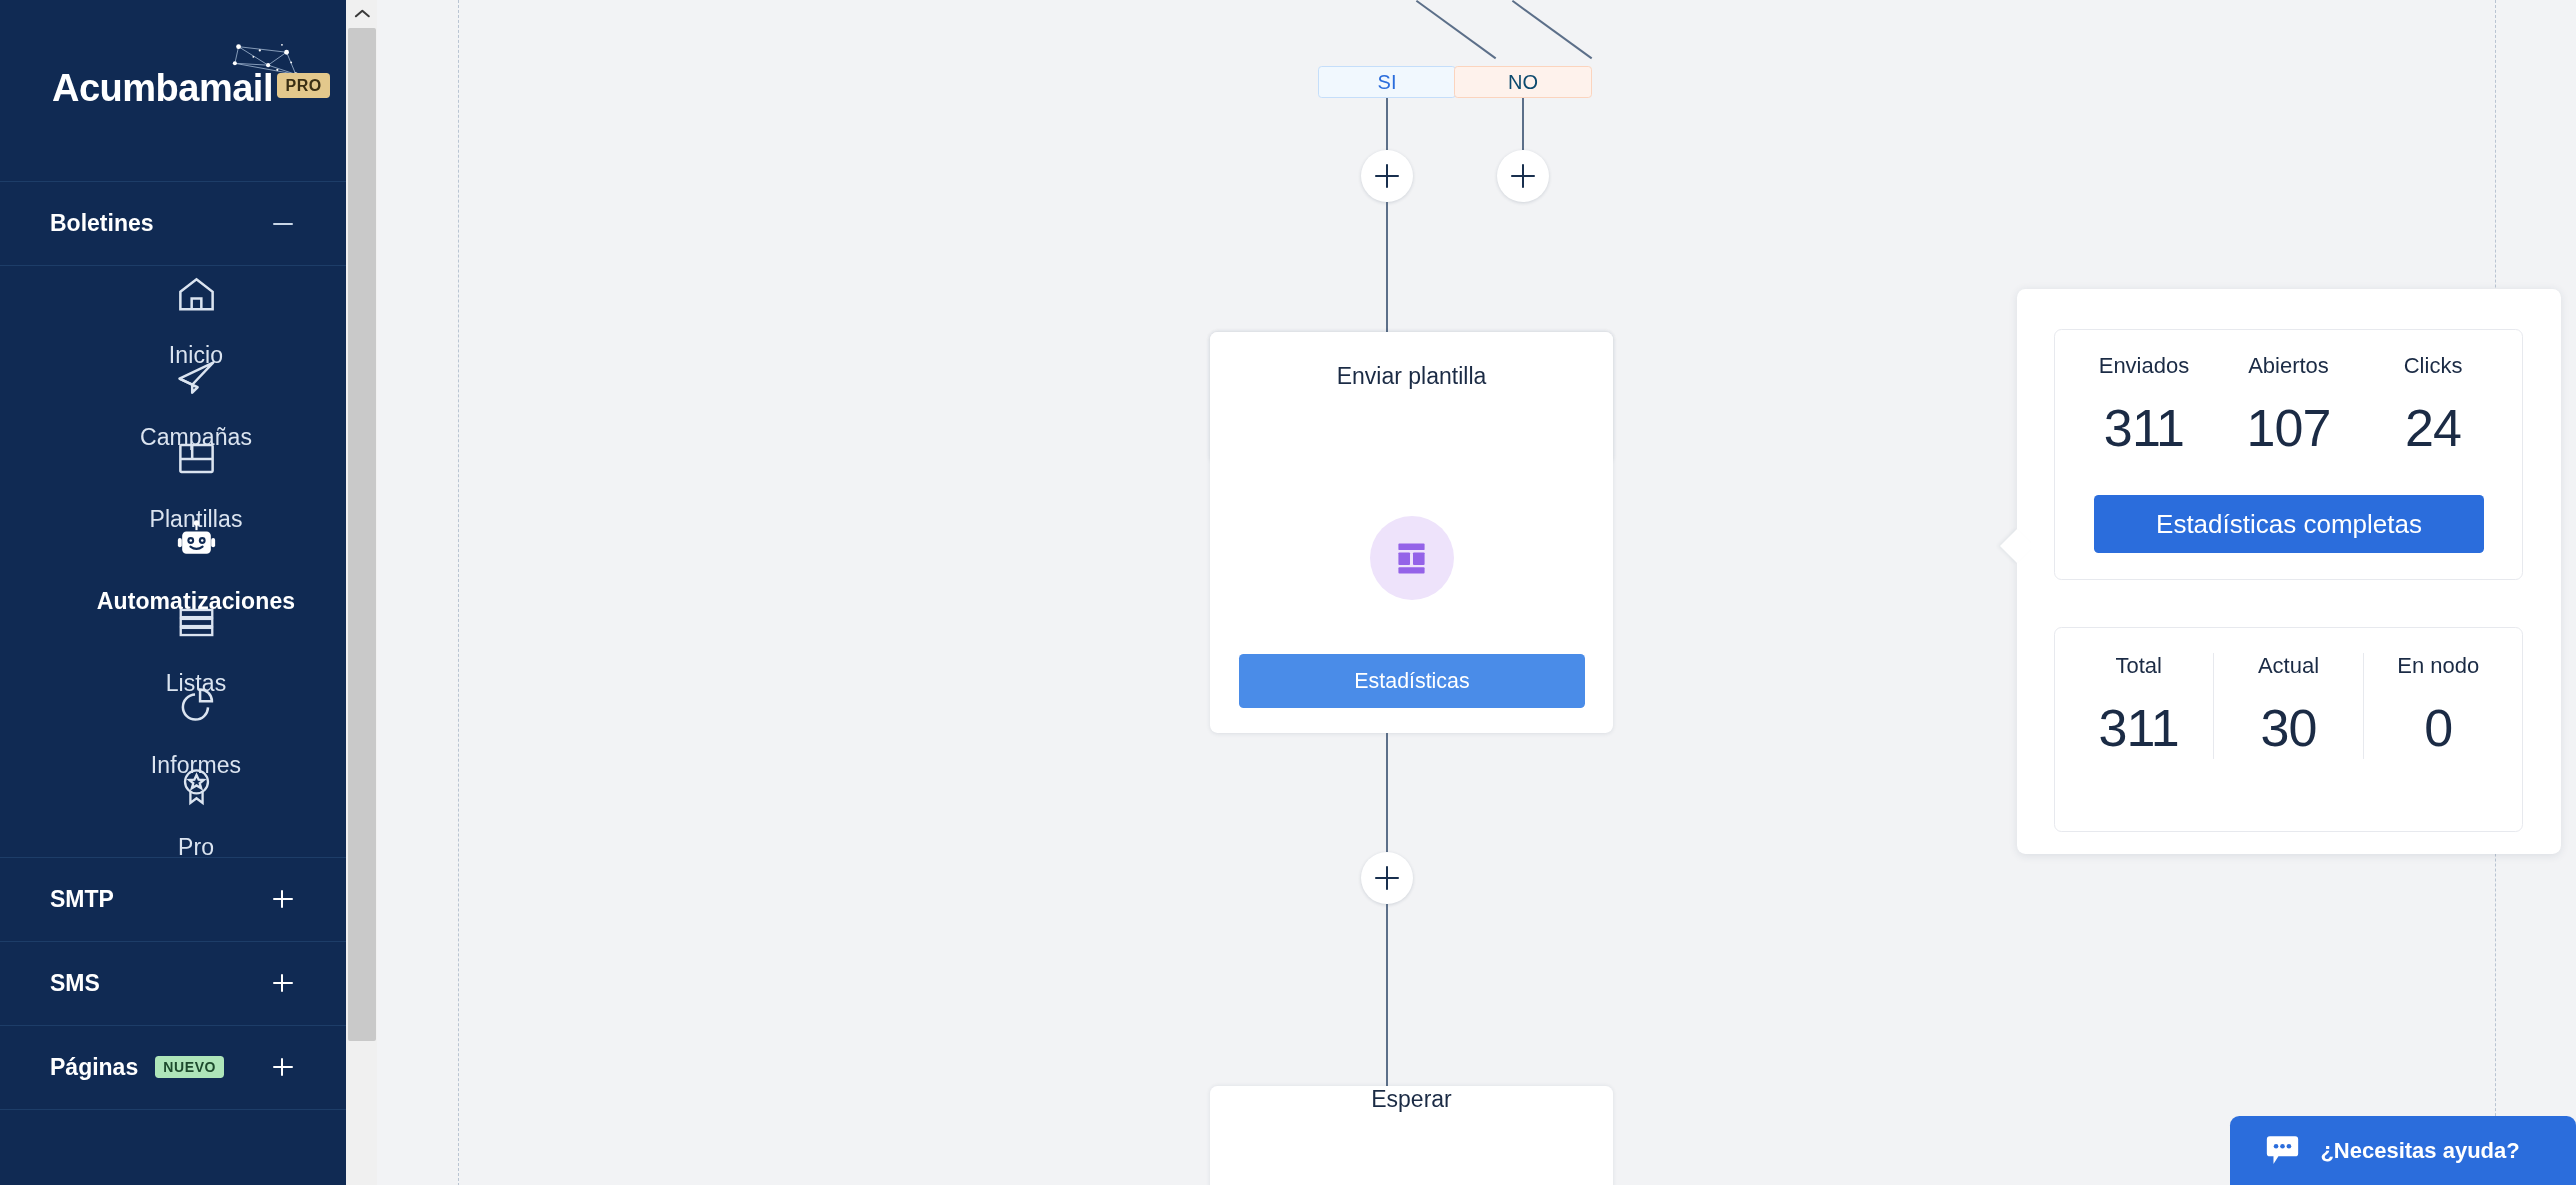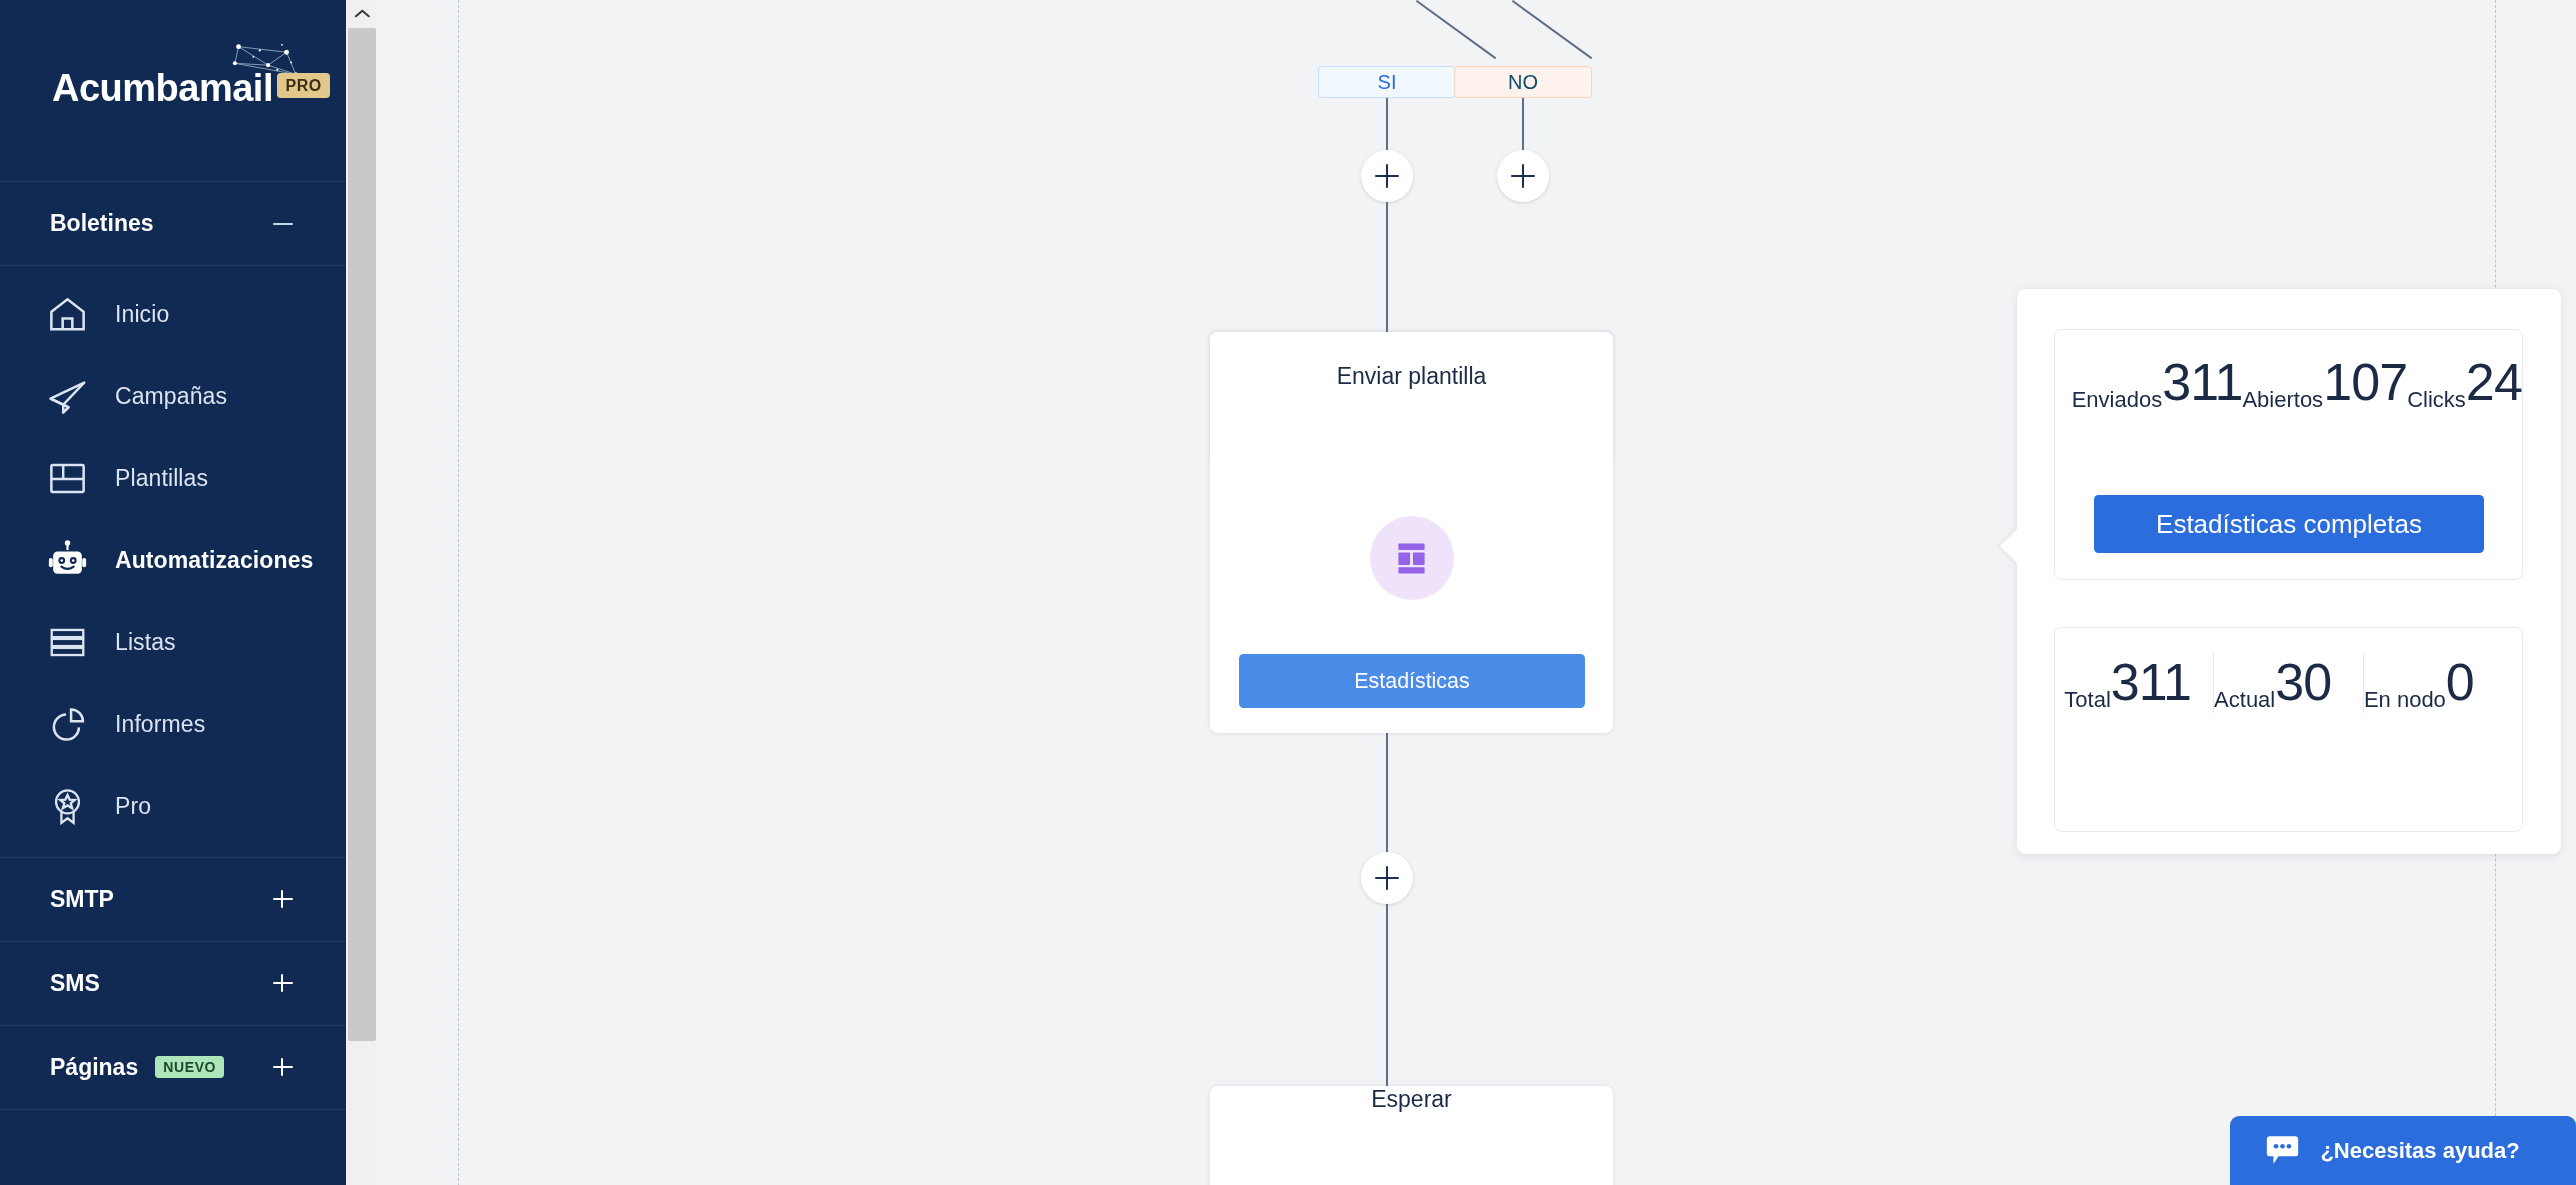--- a/index.html
+++ b/index.html
@@ -54,21 +54,21 @@
     background:#ffffff; border-radius:1.9px;
   }
   .sb-plus::after{
     content:""; position:absolute; left:10.7px; top:3.7px; width:2.8px; height:18.6px;
     background:#ffffff; border-radius:1.9px;
   }
 
   #nav-list { padding-top:7.4px; }
   .nav-item {
     display:flex; align-items:center; height:82px;
-    padding-left:46px; gap:26px; cursor:pointer;
+    padding-left:46px; gap:26px; cursor:pointer;flex-direction:column;
   }
   .nav-ico { width:43px; height:43px; flex:0 0 43px; display:block; }
   .nav-label { font-size:23px; color:#dbe4f0; letter-spacing:0.1px; }
   .nav-item.active .nav-label { color:#ffffff; font-weight:700; }
 
   .sb-divider { height:0.9px; background:#1d3d68; margin:9.3px 0 0 0; }
 
   .nuevo-badge {
     background:#aee5b9; color:#1d4a2c; font-size:14px; font-weight:700;
     letter-spacing:0.6px; padding:3.7px 8.4px; border-radius:3.7px; line-height:1;
@@ -169,21 +169,21 @@
   }
   .stats-card {
     position:absolute; left:37px; width:469px;
     background:#ffffff; border:0.9px solid #e7e9ee; border-radius:7.4px;
   }
   #stats-card-a { top:40px; height:251px; }
   #stats-card-b { top:338px; height:205px; }
 
   .stat-row { display:flex; width:100%; }
   .stat-col {
-    flex:1; display:flex; align-items:flex-end;
+    flex:1; display:flex; flex-direction:column; align-items:center;gap:20px;
   }
   .stat-label {
     font-size:22px; color:#1b2b45; font-weight:400; white-space:nowrap;
   }
   .stat-value {
     font-size:52px; color:#1b2b45; font-weight:300; line-height:1.15;
     letter-spacing:-0.9px;
   }
   #stats-card-a .stat-row { padding:23px 16.7px 0 16.7px; }
   #stats-card-b .stat-row { padding:25px 9.3px 0 9.3px; }

